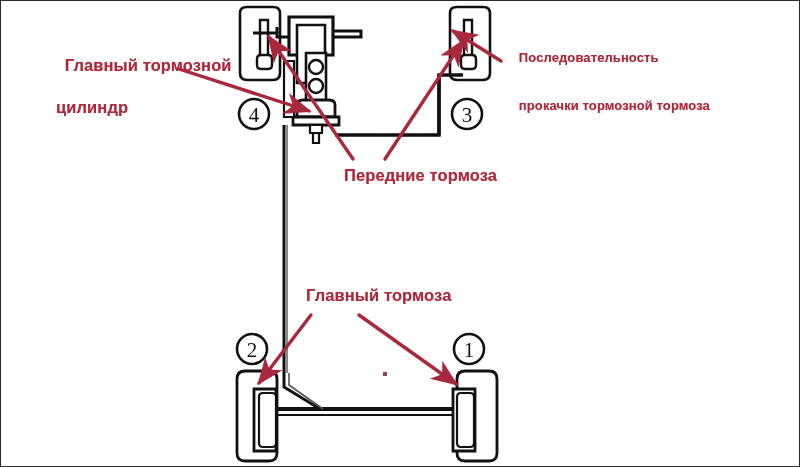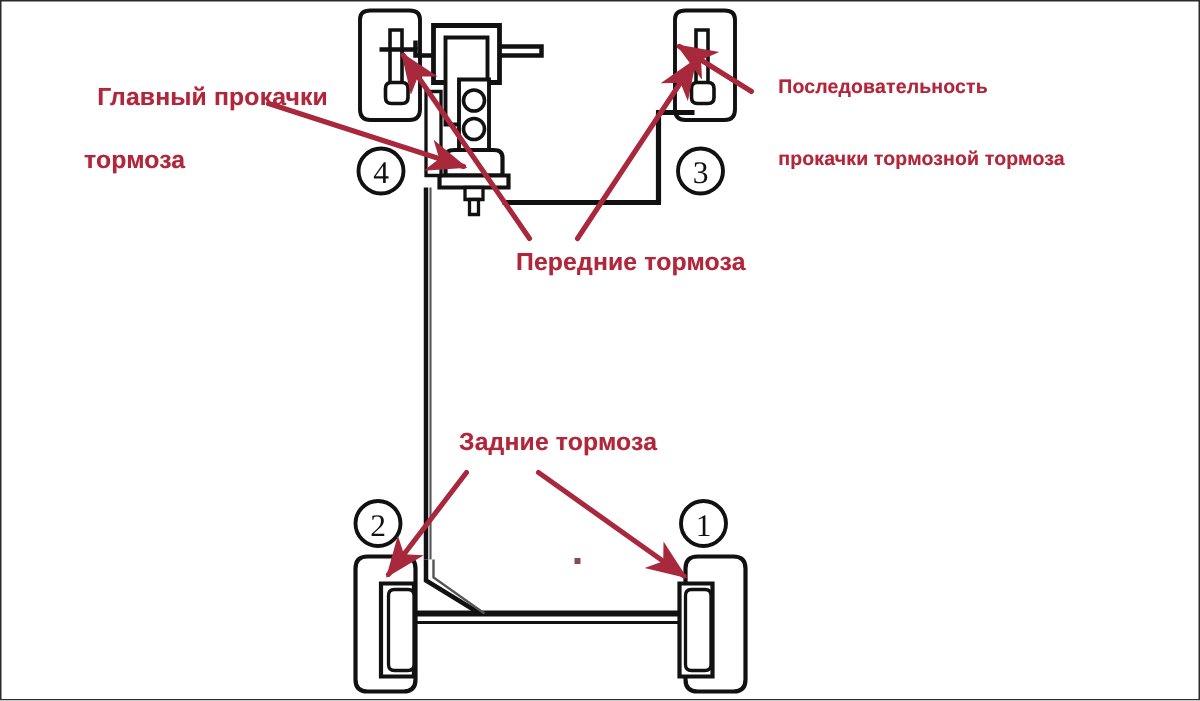--- a/index.html
+++ b/index.html
@@ -156,26 +156,26 @@
 
       <line x1="384" y1="158" x2="462" y2="40" marker-end="url(#redhead)"></line>
 
       <line x1="310" y1="314" x2="258" y2="382" marker-end="url(#redhead)"></line>
 
       <line x1="358" y1="314" x2="455" y2="383" marker-end="url(#redhead)"></line>
     </g>
   </svg>
 
   <div class="label" id="label-master-cylinder">
-    <span>Главный прокачки</span>
-    <span class="line2">тормоза</span>
+    <span>Главный тормозной</span>
+    <span class="line2">цилиндр</span>
   </div>
 
   <div class="label" id="label-sequence-title">
     <span>Последовательность</span><br>
     <span>прокачки тормозной тормоза</span>
   </div>
 
   <div class="label" id="label-front-brakes">Передние тормоза</div>
 
-  <div class="label" id="label-rear-brakes">Задние тормоза</div>
+  <div class="label" id="label-rear-brakes">Главный тормоза</div>
 
 </div>
 
 </body></html>

